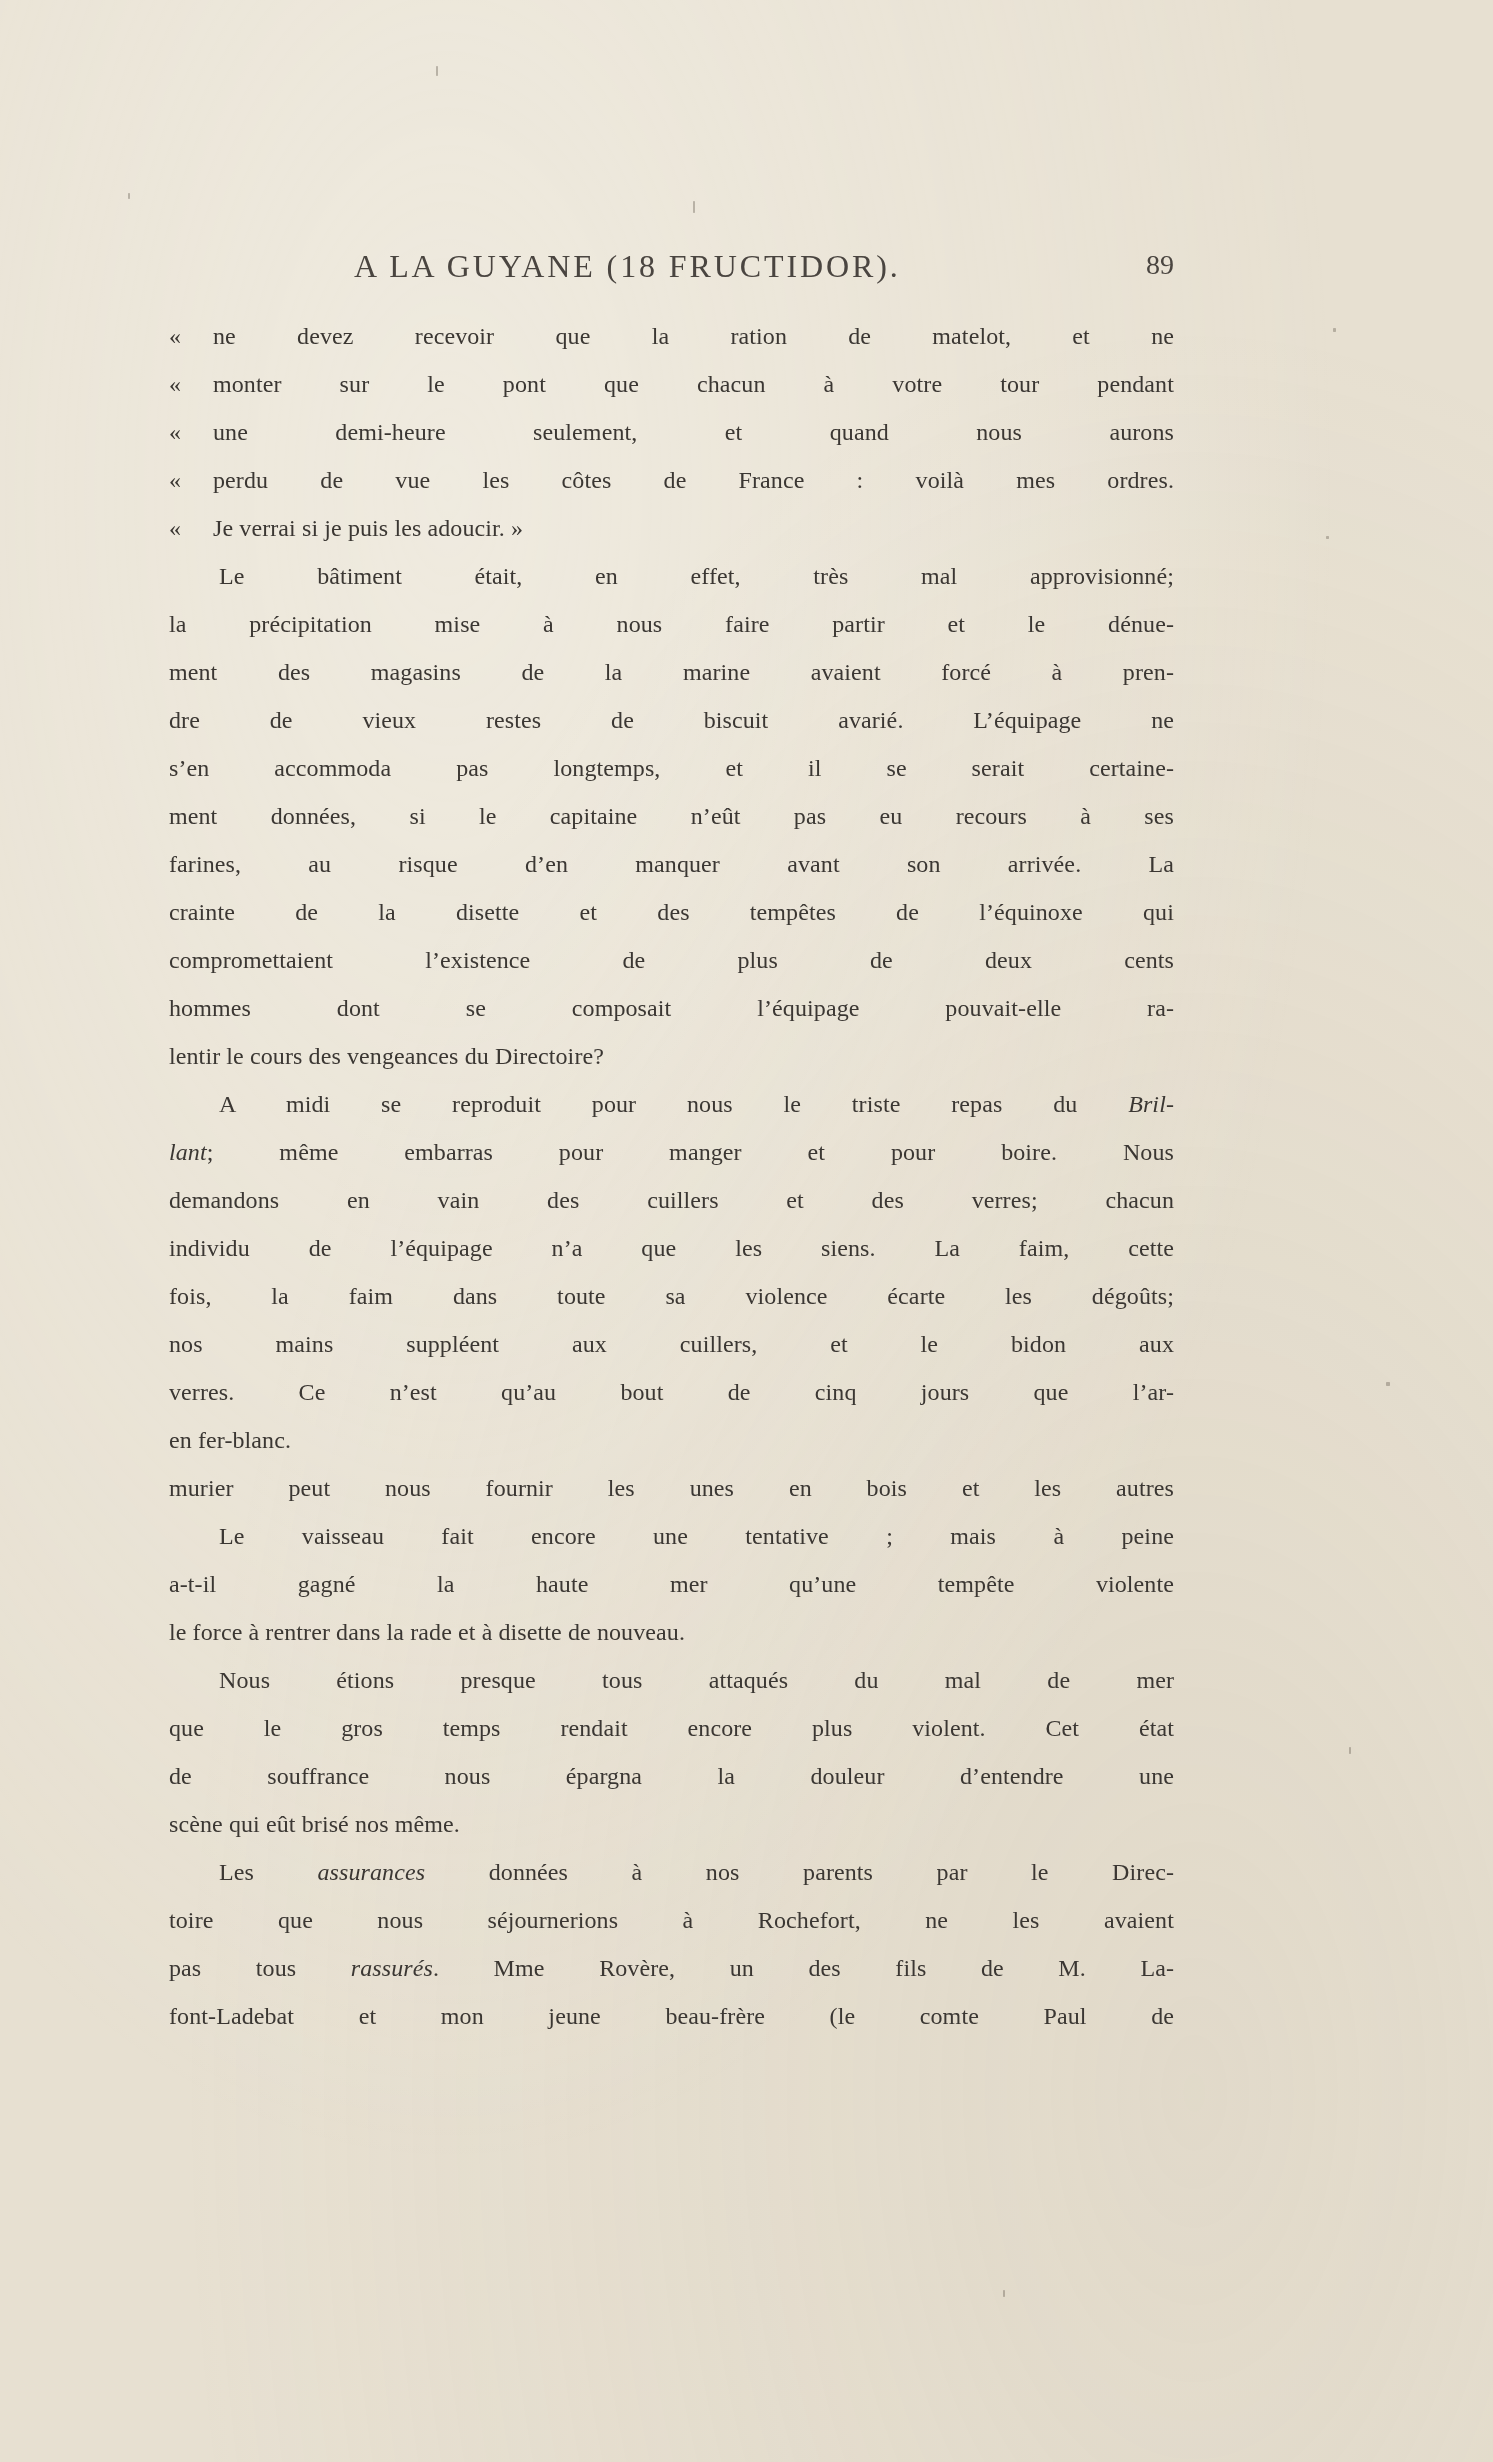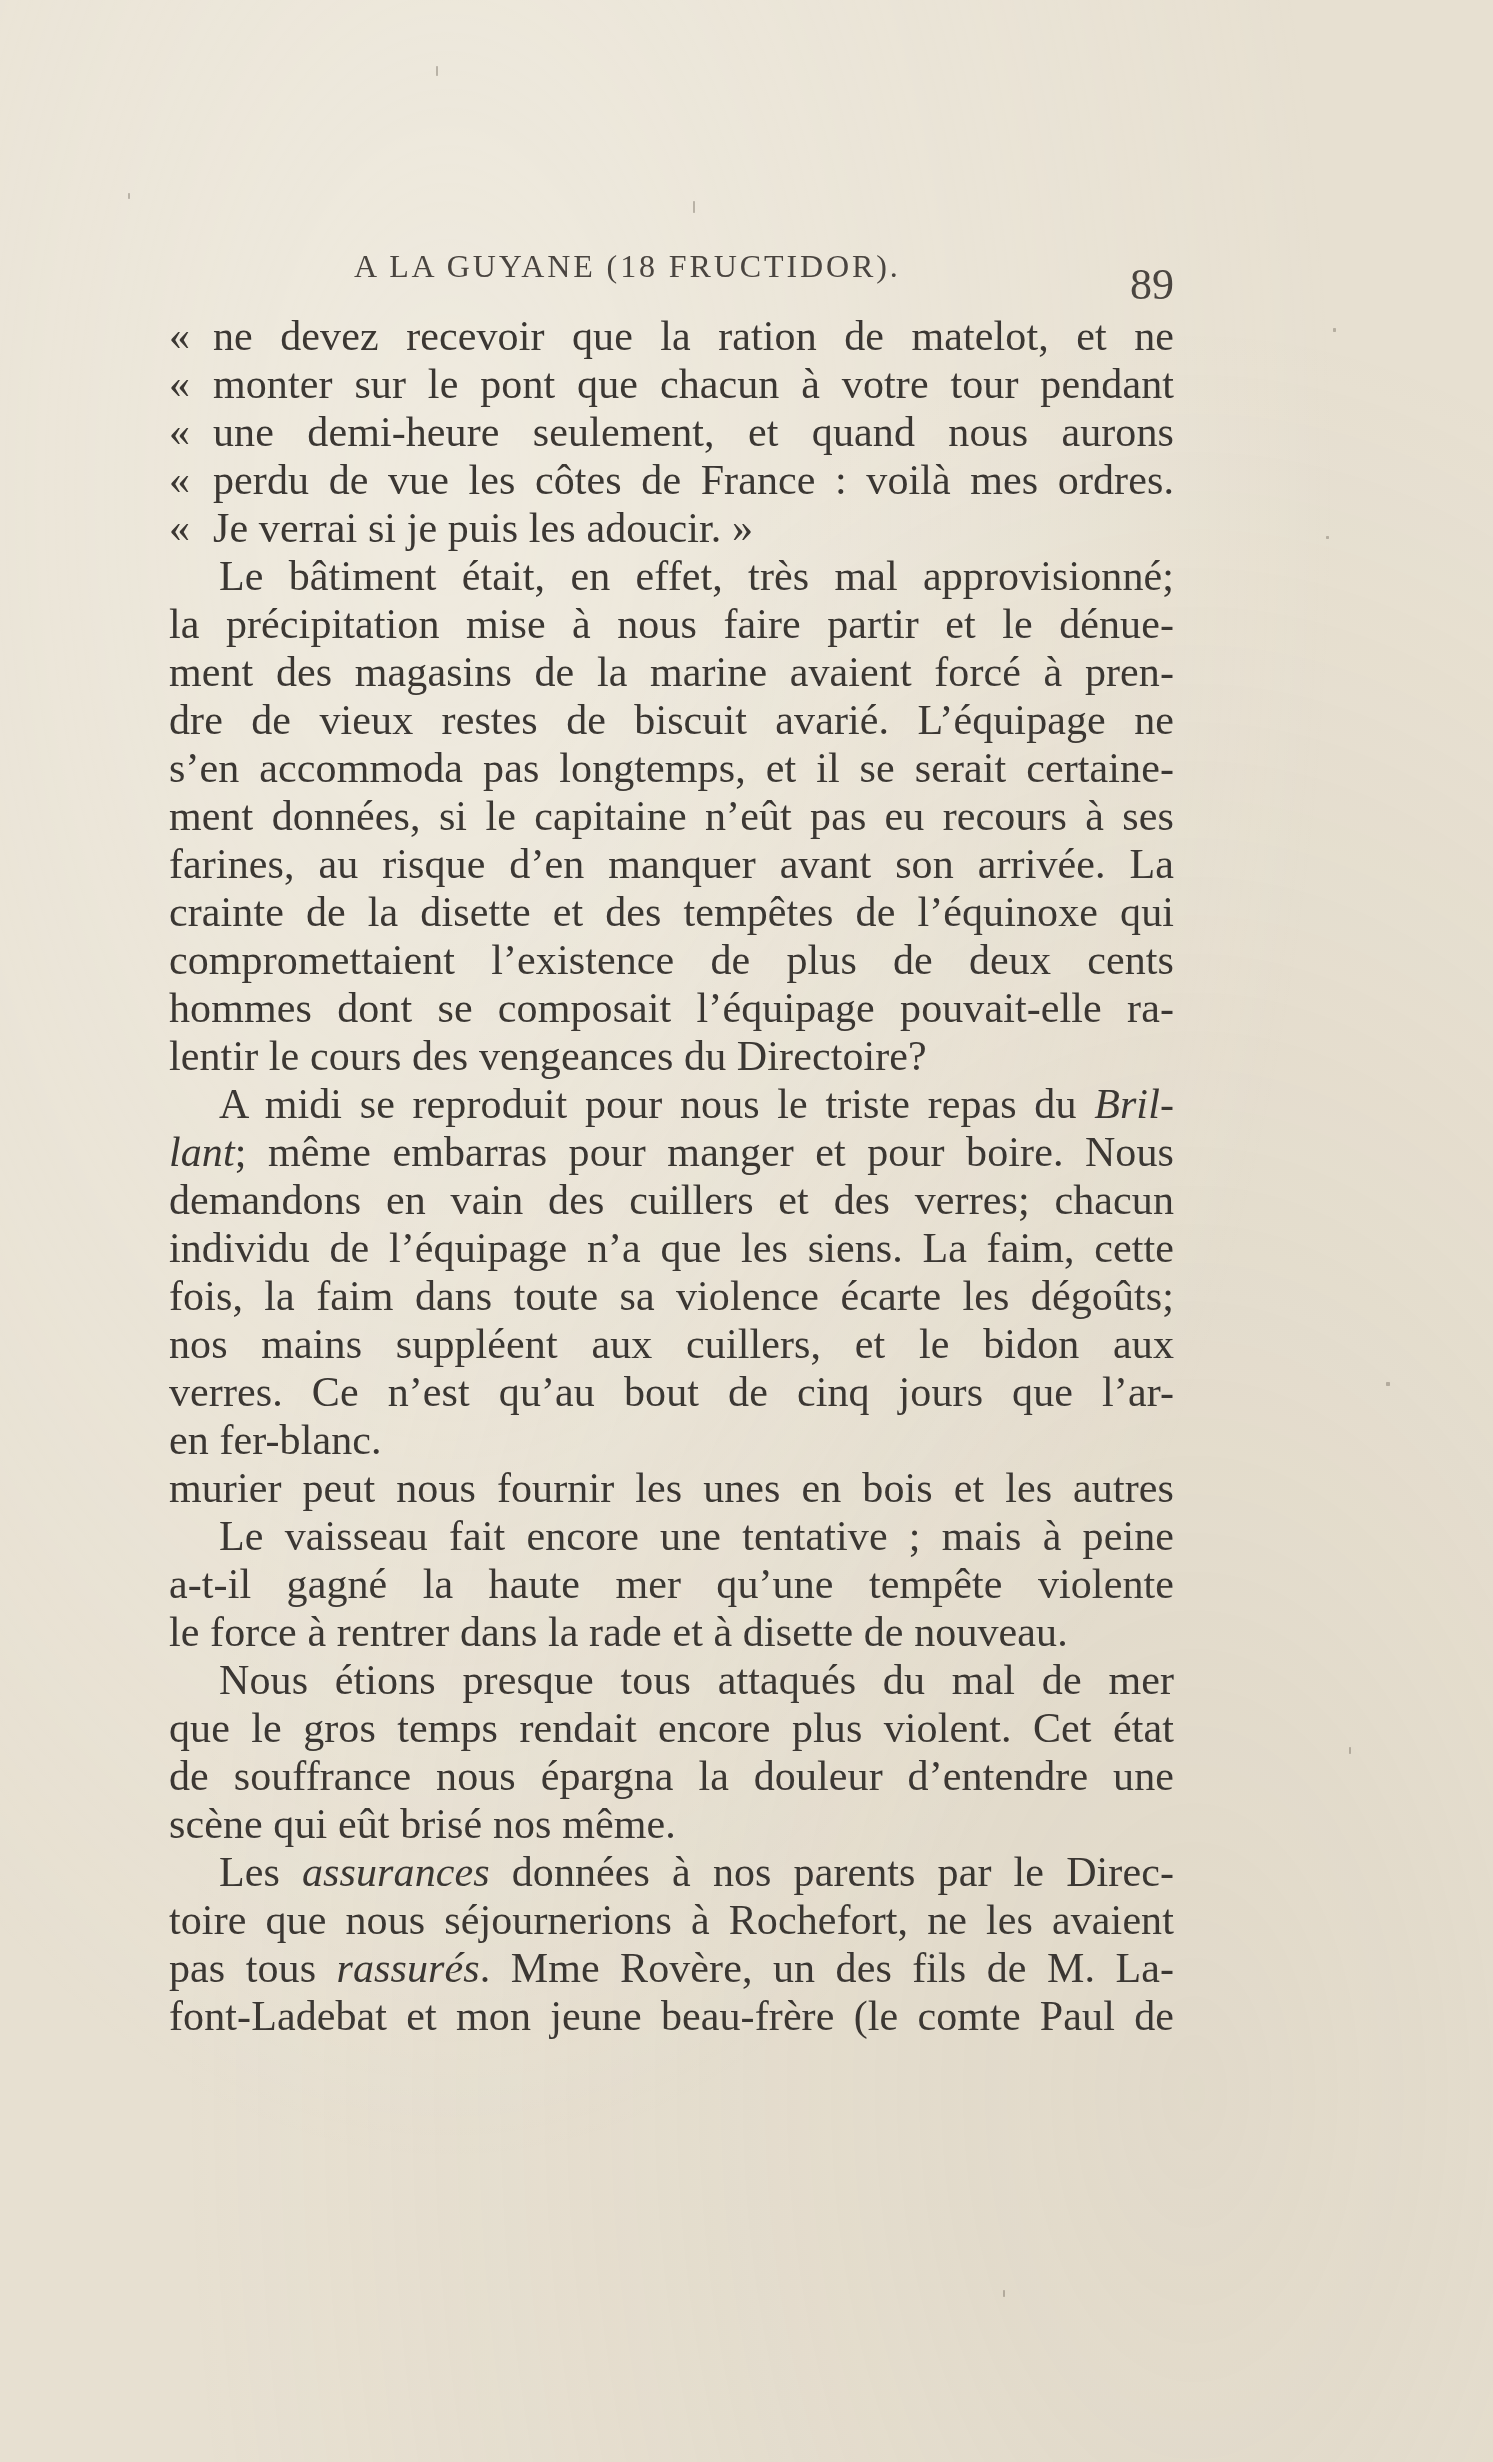--- a/index.html
+++ b/index.html
@@ -33,33 +33,33 @@
     }
     .running-title {
       position: absolute;
       left: 185px;
       top: 7.3px;
       white-space: nowrap;
     }
     .page-number {
       position: absolute;
       right: 0;
-      top: 18px;
+      top: 8px;
       letter-spacing: 0;
-      font-size: 44px;
+      font-size: 28px;
       text-align: center;
     }
     .body-text {
       margin-top: 20.4px;
     }
     .line {
       display: block;
       height: 48px;
       line-height: 48px;
-      font-size: 42px;
+      font-size: 24px;
       white-space: nowrap;
       text-align: justify;
       text-align-last: justify;
       letter-spacing: 0.1px;
     }
     .line.last {
       text-align-last: left;
     }
     .line.indent {
       padding-left: 50px;

